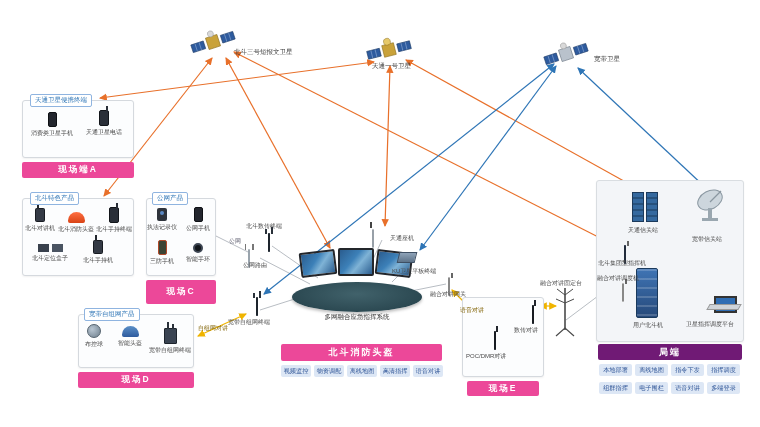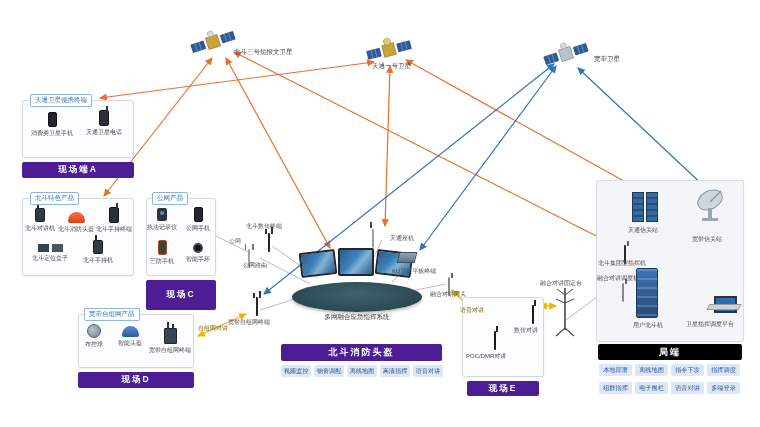--- a/index.html
+++ b/index.html
@@ -8,24 +8,24 @@
             font-family:"Liberation Sans", sans-serif; overflow:hidden; }
   .wires { position:absolute; left:0; top:0; z-index:1; }
 
   .lbl  { position:absolute; font-size:6.5px; color:#3b3b3b; white-space:nowrap; z-index:4; }
   .cap  { position:absolute; font-size:6px;  color:#4a4a4a; white-space:nowrap; z-index:4; }
   .tag  { position:absolute; font-size:6.5px; color:#2e75b6; background:#fff;
           border:1px solid #8fb4e0; border-radius:2px; padding:1px 4px; z-index:5; white-space:nowrap; }
   .sitebox { position:absolute; border:1px solid #d5d9de; background:#fcfdfe; border-radius:3px;
              box-shadow:0 1px 2px rgba(0,0,0,.06); z-index:2; }
   .panel   { background:#f3f5f8; border:1px solid #d9dde1; }
-  .bar  { position:absolute; background:#4c1d95; color:#fff; font-weight:bold; font-size:8.5px;
+  .bar  { position:absolute; background:#ec4899; color:#fff; font-weight:bold; font-size:8.5px;
           display:flex; align-items:center; justify-content:center; border-radius:2px; z-index:3;
           letter-spacing:2px; }
-  .bar.red { background:#000000; }
+  .bar.red { background:#701a75; }
   .chips { position:absolute; display:flex; gap:3px; z-index:3; }
   .chip  { background:#dde7f5; color:#2f5597; font-size:6.2px; line-height:12px; height:12px;
            flex:1; text-align:center; border-radius:2px; white-space:nowrap; overflow:hidden; }
   .dev   { position:absolute; z-index:3; }
   .item  { position:absolute; width:36px; display:flex; flex-direction:column; align-items:center;
            gap:2px; z-index:3; }
   .item .cap2 { font-size:6px; color:#4a4a4a; white-space:nowrap; }
 
   
   .i-phone   { width:9px;  height:15px; background:#23262e; border:1px solid #0e1014; border-radius:2px; }
@@ -230,21 +230,21 @@
     <span class="cap2">公网手机</span>
   </div>
   <div class="item" style="left:145px;top:240px;width:34px">
     <span class="i-phone rugged"></span>
     <span class="cap2">三防手机</span>
   </div>
   <div class="item" style="left:181px;top:243px;width:34px">
     <span class="i-watch"></span>
     <span class="cap2">智能手环</span>
   </div>
-  <div class="bar" style="left:146px;top:280px;width:70px;height:30px">现场C</div>
+  <div class="bar" style="left:146px;top:280px;width:70px;height:24px">现场C</div>
 
   
   <div class="sitebox" style="left:78px;top:314px;width:116px;height:54px"></div>
   <span class="tag" style="left:84px;top:308px">宽带自组网产品</span>
   <div class="item" style="left:76px;top:324px">
     <span class="i-ball"></span>
     <span class="cap2">布控球</span>
   </div>
   <div class="item" style="left:112px;top:326px">
     <span class="i-helmet blue"></span>

